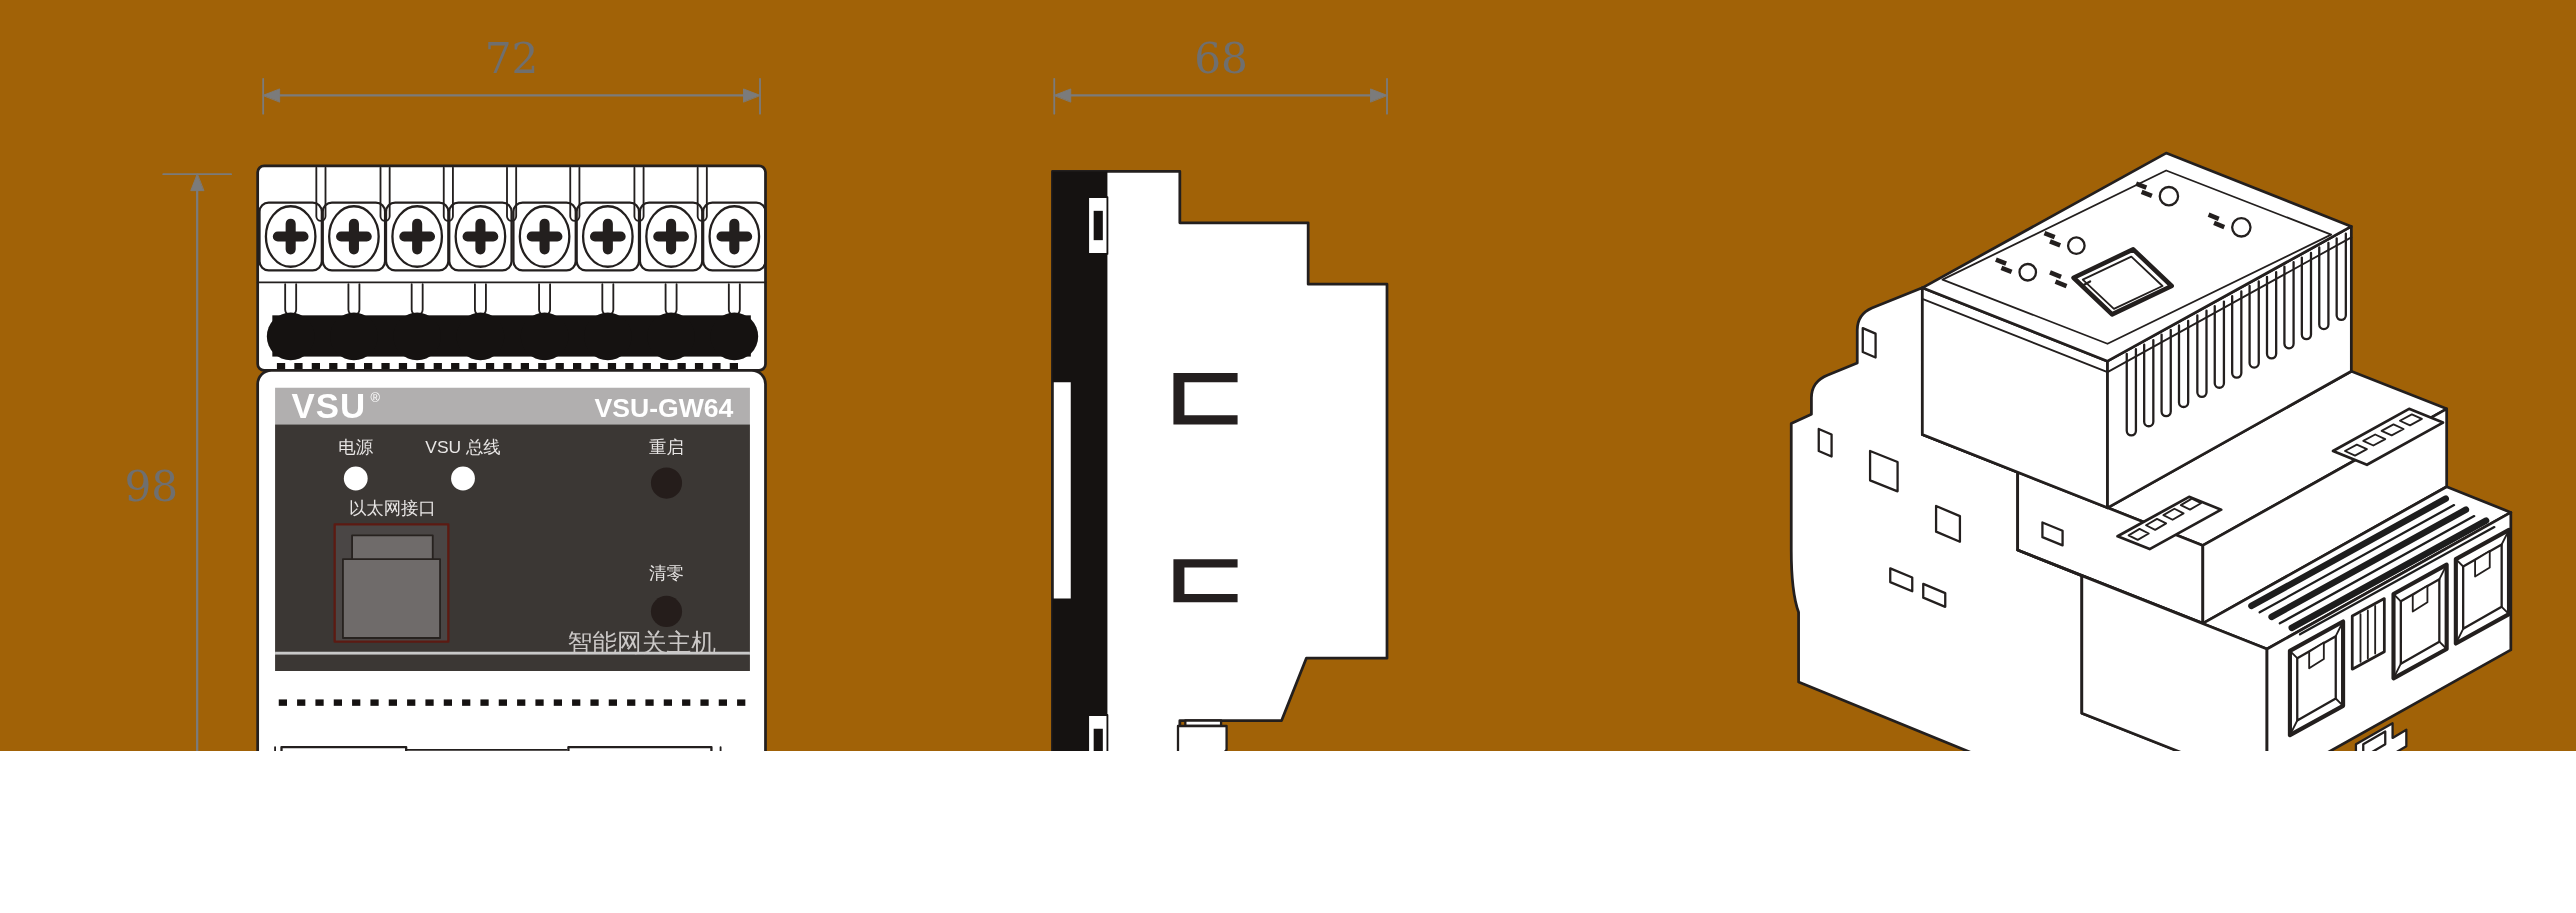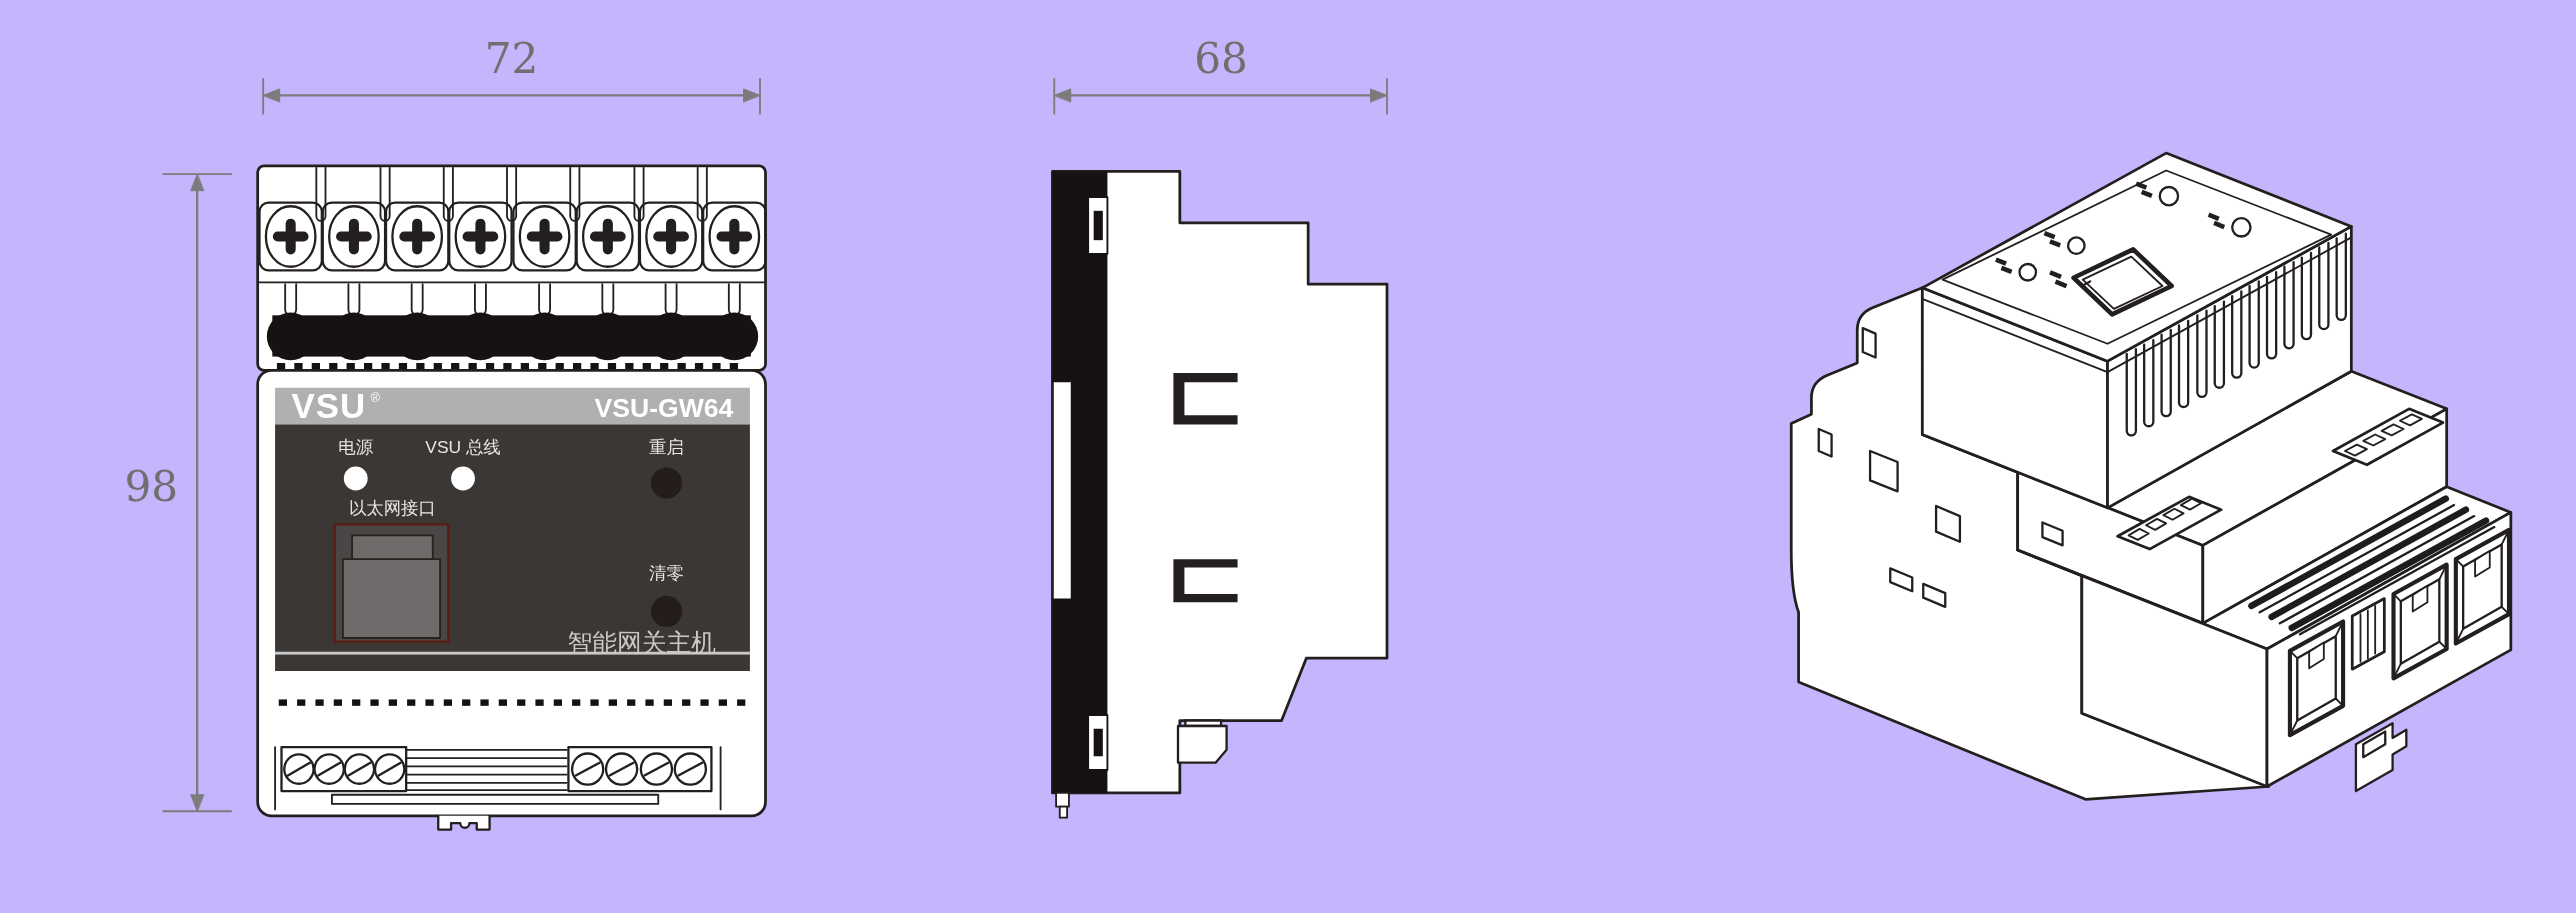--- a/index.html
+++ b/index.html
@@ -1,16 +1,16 @@
 <!DOCTYPE html>
 <html style="font-size:14.7px"><head>
 <meta charset="utf-8">
 <style>
   html,body{margin:0;padding:0;background:#fff;}
-  .canvas{position:relative;width:2576px;height:913px;background:#c4b5fd;overflow:hidden;
+  .canvas{position:relative;width:2576px;height:751px;background:#a16207;overflow:hidden;
           font-family:"Liberation Sans",sans-serif;}
   svg text{user-select:none;}
   .dimnum{font-family:"DejaVu Serif",serif;fill:#6f6f6f;font-size:46px;}
   .cjk{font-family:"Liberation Sans",sans-serif;}
 </style>
 </head>
 <body>
 
 <div class="canvas">
 <svg width="2576" height="913" viewBox="0 0 2810 996" xmlns="http://www.w3.org/2000/svg">

